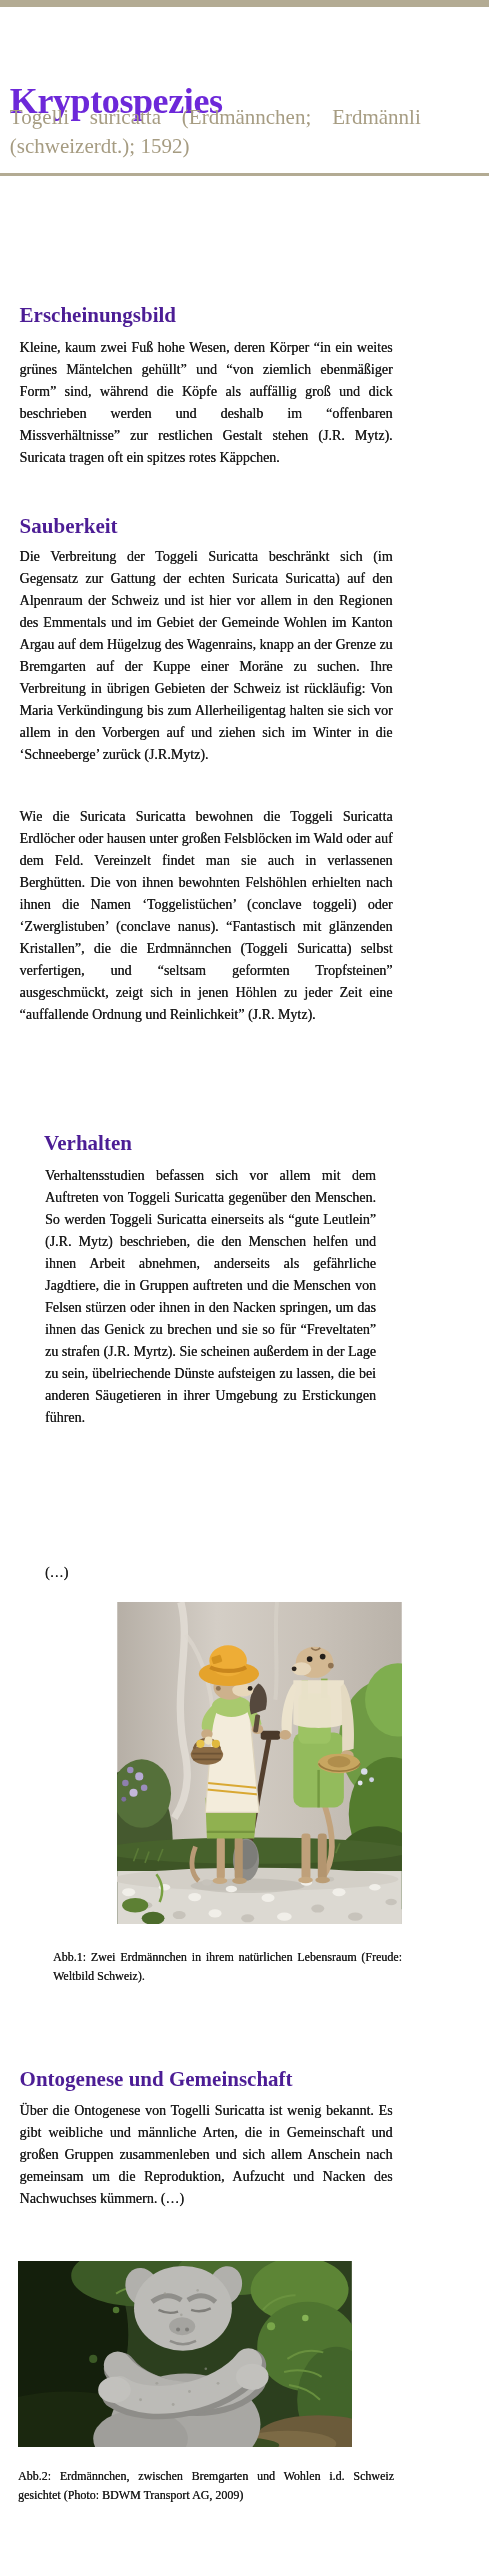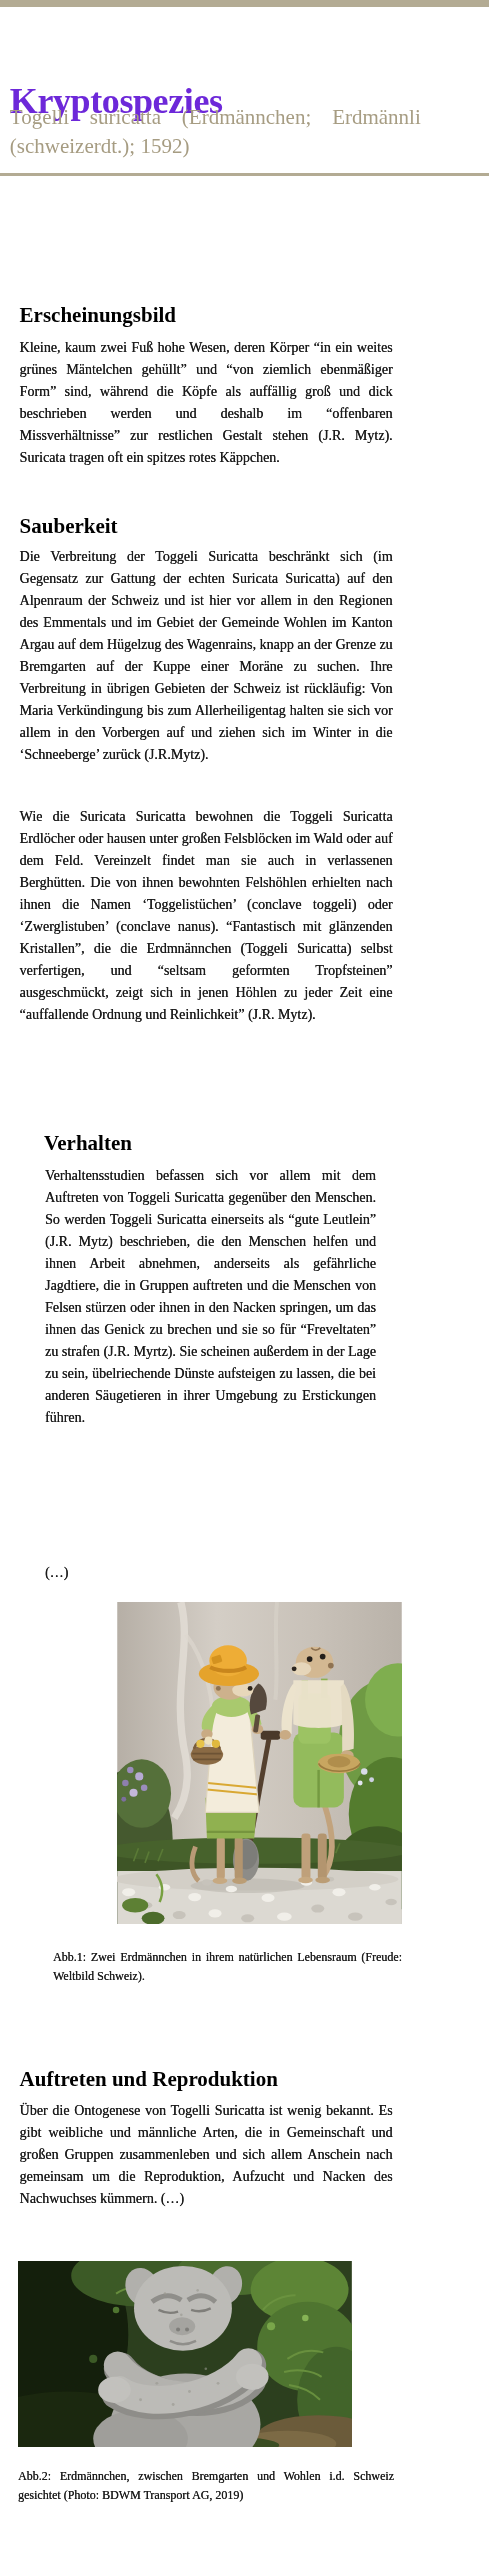--- a/index.html
+++ b/index.html
@@ -16,21 +16,21 @@
     left:9.8px;top:57px;width:457px;
     font-size:36px;line-height:1.15;color:#6d28d9;
     letter-spacing:-0.4px;
   }
   .doc-subtitle{
     left:9.8px;top:103px;width:411px;
     font-size:21px;line-height:29px;color:#a69c82;
     text-align:justify;
   }
   .heading{
-    font-size:21px;line-height:28px;color:#000000;
+    font-size:21px;line-height:28px;color:#4c1d95;
     white-space:nowrap;
   }
   .body-p{
     width:373px;font-size:14px;line-height:22px;
     text-align:justify;text-shadow:0.2px 0 0 currentColor;
   }
   .body-p.narrow{width:331px;}
   .body-p.nojust{text-align:left;}
   .caption{
     font-size:12px;line-height:19px;text-align:justify;
@@ -198,21 +198,21 @@
       <ellipse cx="226" cy="82" rx="12" ry="8" fill="#e6d6ba"></ellipse>
       <circle cx="217" cy="82" r="3" fill="#2c2620"></circle>
       <circle cx="236" cy="70" r="3.5" fill="#241f1a"></circle>
         <circle cx="252" cy="67" r="3.5" fill="#241f1a"></circle>
       <circle cx="262" cy="78" r="3.5" fill="#8f7352"></circle>
       <path d="M238,56 C241,60 246,60 249,56" stroke="#8f7352" stroke-width="2" fill="none"></path>
     </svg>
   </div>
   <p class="abs caption" style="left:53px;top:1936px;width:349px;">Abb.1: Zwei Erdmännchen in ihrem natürlichen Lebensraum (Freude: Weltbild Schweiz).</p>
 
-  <h2 class="abs heading" style="left:19.6px;top:2048px;">Auftreten und Reproduktion</h2>
+  <h2 class="abs heading" style="left:19.6px;top:2048px;">Ontogenese und Gemeinschaft</h2>
   <p class="abs body-p" style="left:19.6px;top:2086px;">Über die Ontogenese von Togelli Suricatta ist wenig bekannt. Es gibt weibliche und männliche Arten, die in Gemeinschaft und großen Gruppen zusammenleben und sich allem Anschein nach gemeinsam um die Reproduktion, Aufzucht und Nacken des Nachwuchses kümmern.  (…)</p>
 
   <div class="abs photo" style="left:18px;top:2261px;width:334px;height:186px;">
     <svg width="334" height="186" viewBox="0 0 409 228" xmlns="http://www.w3.org/2000/svg">
       <rect width="409" height="228" fill="#2c3f1e"></rect>
       <ellipse cx="40" cy="90" rx="95" ry="130" fill="#141f0c"></ellipse>
       <ellipse cx="60" cy="210" rx="120" ry="50" fill="#1b280f"></ellipse>
       <ellipse cx="150" cy="18" rx="85" ry="38" fill="#3c5a26"></ellipse>
       <ellipse cx="265" cy="12" rx="70" ry="30" fill="#4a6c2e"></ellipse>
       <ellipse cx="345" cy="35" rx="60" ry="40" fill="#5d8536"></ellipse>
@@ -258,16 +258,16 @@
           <circle cx="200" cy="66" r="1.6"></circle>
         <circle cx="170" cy="150" r="1.8"></circle>
           <circle cx="210" cy="160" r="1.8"></circle>
           <circle cx="245" cy="150" r="1.8"></circle>
         <circle cx="150" cy="170" r="1.8"></circle>
           <circle cx="230" cy="132" r="1.6"></circle>
           <circle cx="190" cy="176" r="1.8"></circle>
       </g>
     </svg>
   </div>
-  <p class="abs caption" style="left:18px;top:2455px;width:376px;">Abb.2: Erdmännchen, zwischen Bremgarten und Wohlen i.d. Schweiz gesichtet (Photo: BDWM Transport AG, 2019)</p>
+  <p class="abs caption" style="left:18px;top:2455px;width:376px;">Abb.2: Erdmännchen, zwischen Bremgarten und Wohlen i.d. Schweiz gesichtet (Photo: BDWM Transport AG, 2009)</p>
 
 </div>
 
 
 </body></html>

